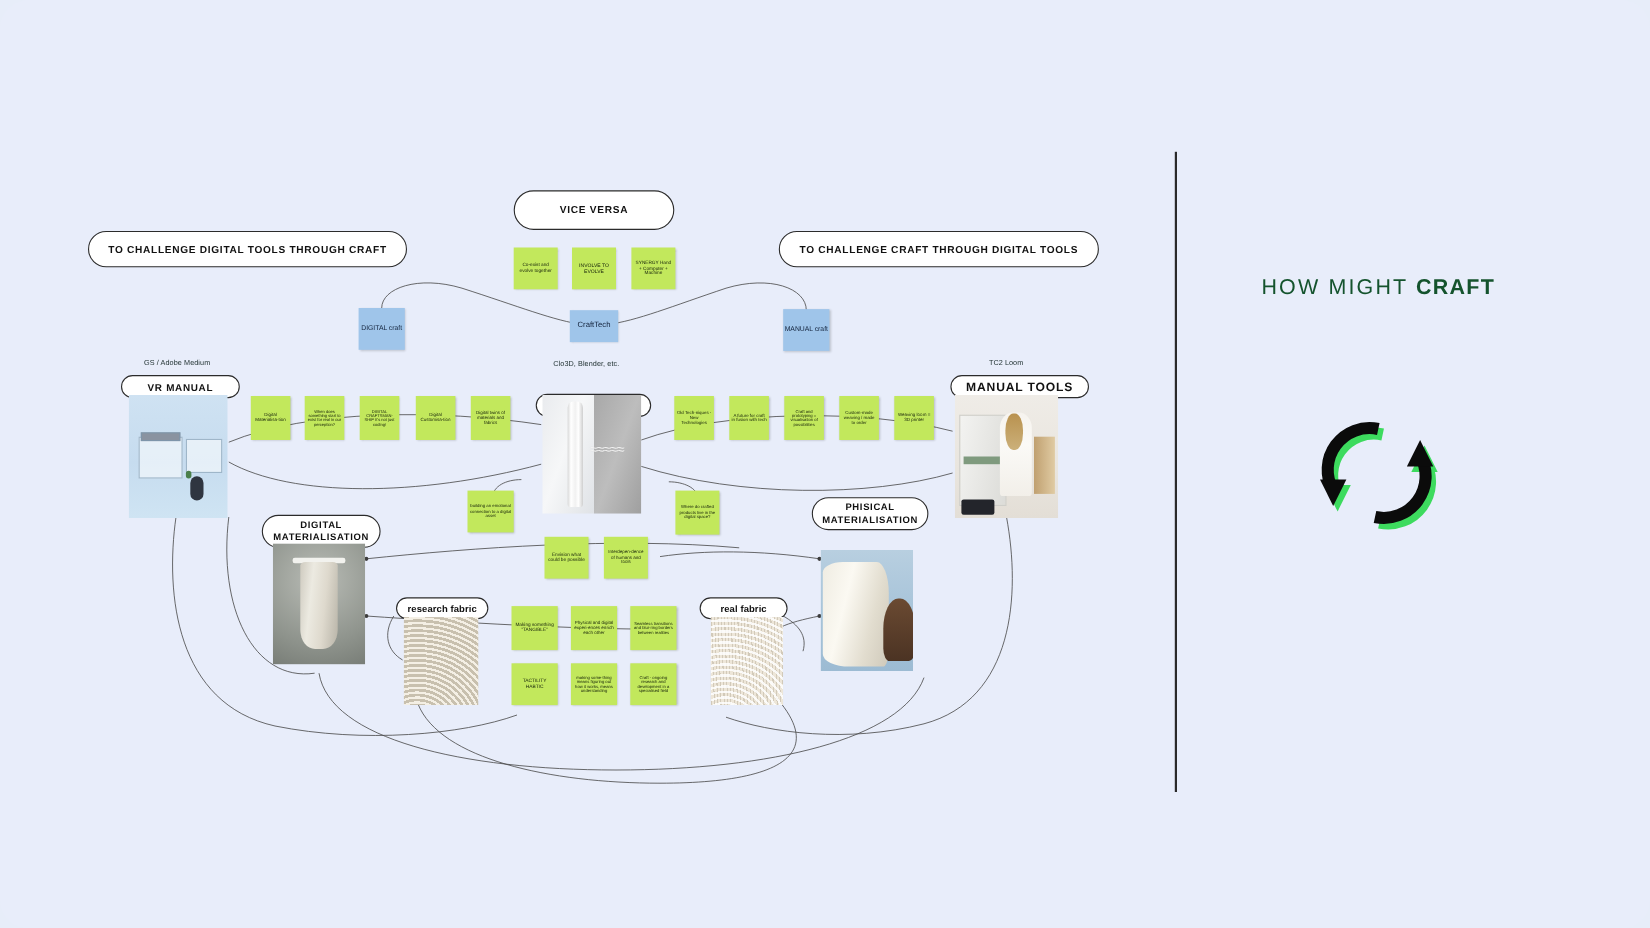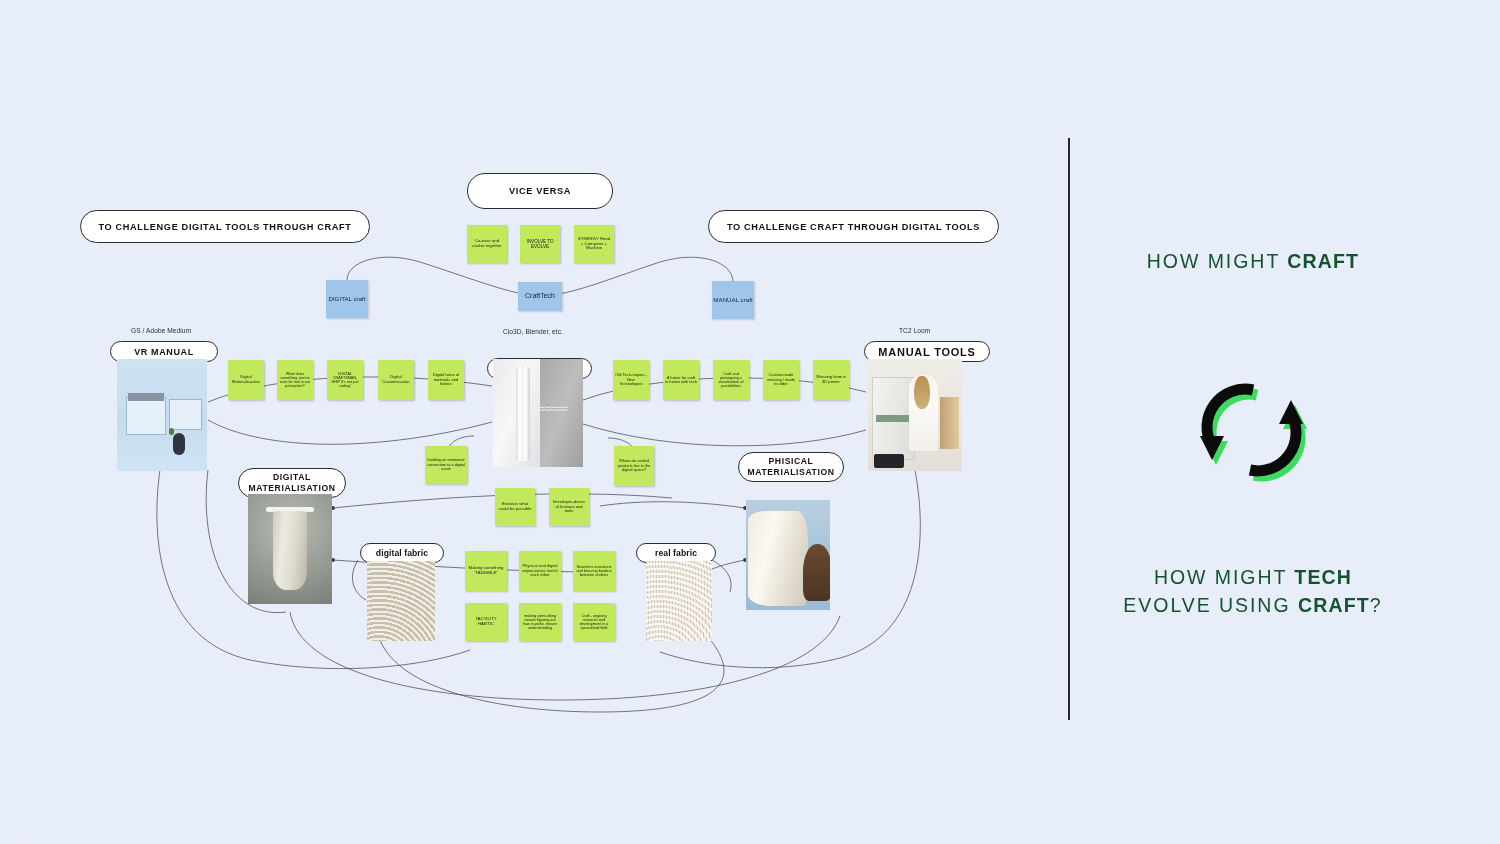--- a/index.html
+++ b/index.html
@@ -227,21 +227,21 @@
   </div>
 
   <div class="pill caps" style="left:738px;top:452px;width:106px;height:30px;font-size:8.6px;line-height:1.25;">PHISICAL MATERIALISATION</div>
   <div class="photo" style="left:746px;top:500px;width:84px;height:110px;">
     <div class="physshot">
       <div class="drapebig"></div>
         <div class="head"></div>
     </div>
   </div>
 
-  <div class="pill lower" style="left:360px;top:543px;width:84px;height:20px;font-size:8.6px;">digital fabric</div>
+  <div class="pill lower" style="left:360px;top:543px;width:84px;height:20px;font-size:8.6px;">research fabric</div>
   <div class="photo" style="left:367px;top:561px;width:68px;height:80px;">
     <div class="fabric2"></div>
   </div>
 
   <div class="pill lower" style="left:636px;top:543px;width:80px;height:20px;font-size:8.6px;">real fabric</div>
   <div class="photo" style="left:646px;top:561px;width:66px;height:80px;">
     <div class="wovenfab"></div>
   </div>
 
   <div class="note" style="left:465px;top:551px;width:42px;height:40px;font-size:4.3px;">Making something "TANGIBLE"</div>
@@ -267,18 +267,14 @@
       </g>
       <g>
         <path d="M16,72 A38,38 0 0 1 57,16" fill="none" stroke="#0b0b0b" stroke-width="11"></path>
         <path d="M95,40 A38,38 0 0 1 54,96" fill="none" stroke="#0b0b0b" stroke-width="11"></path>
         <polygon points="4,62 28,62 16,86" fill="#0b0b0b"></polygon>
         <polygon points="83,50 107,50 95,26" fill="#0b0b0b"></polygon>
       </g>
     </svg>
   </div>
 
-  <div class="qblock" style="left:1038px;top:564px;">
-    <div><span>HOW MIGHT </span><b>TECH</b></div>
-    <div><span>EVOLVE USING </span><b>CRAFT</b><span>?</span></div>
-  </div>
 
 </div>
 
 </body></html>

